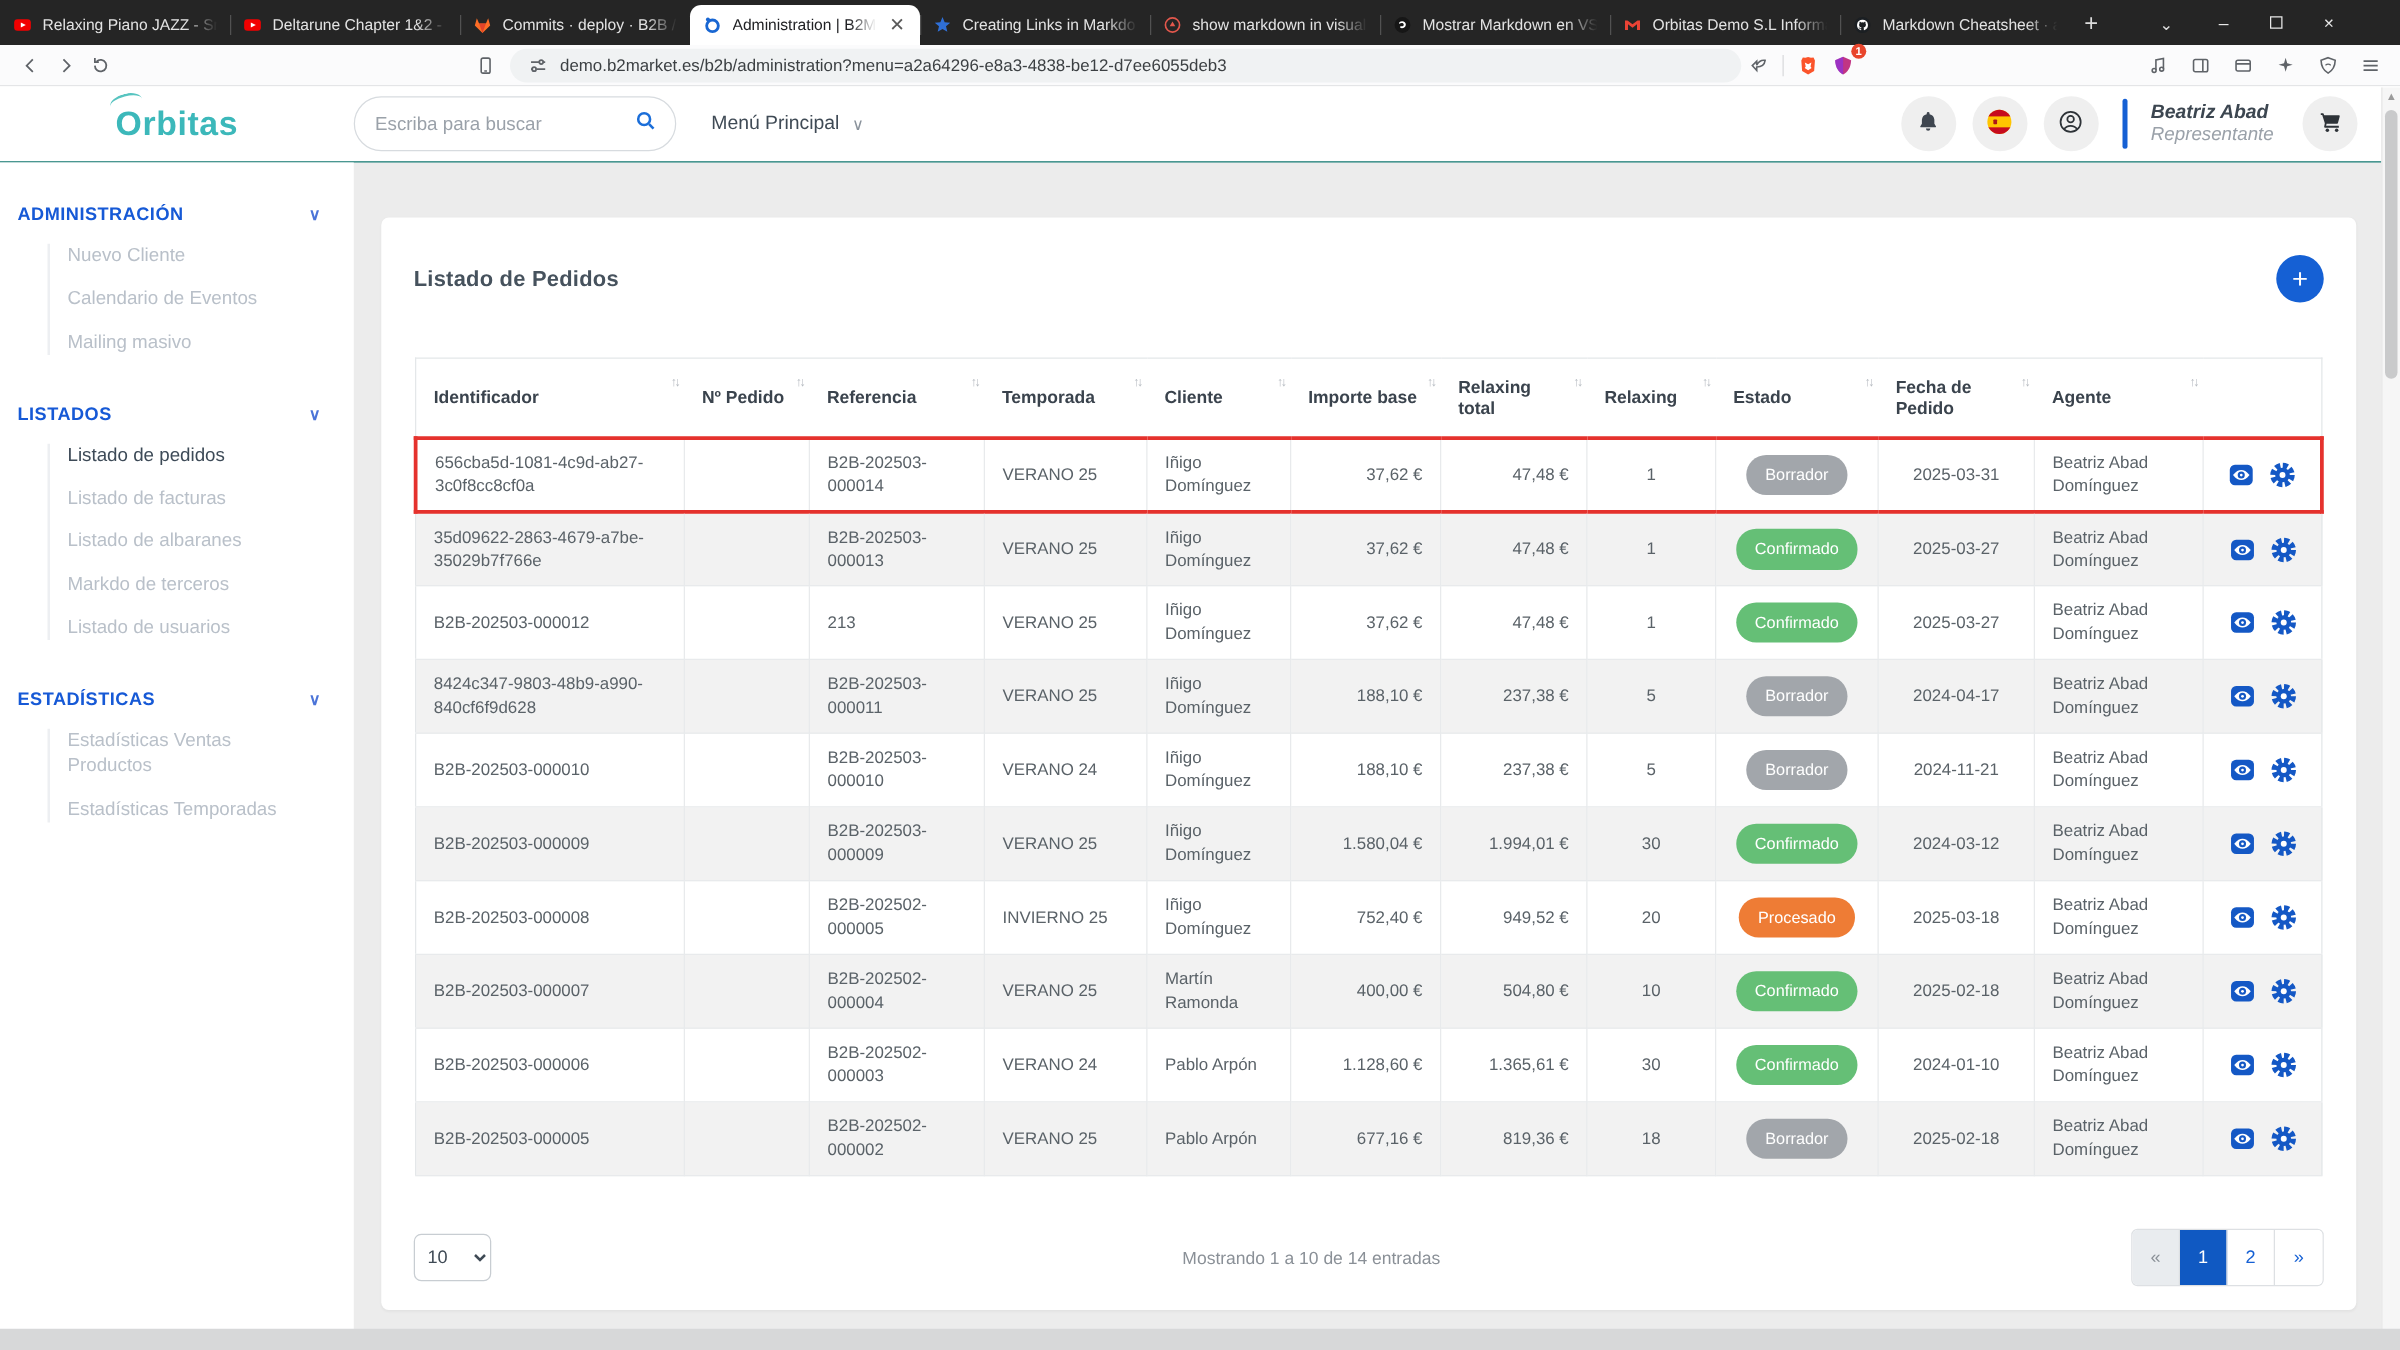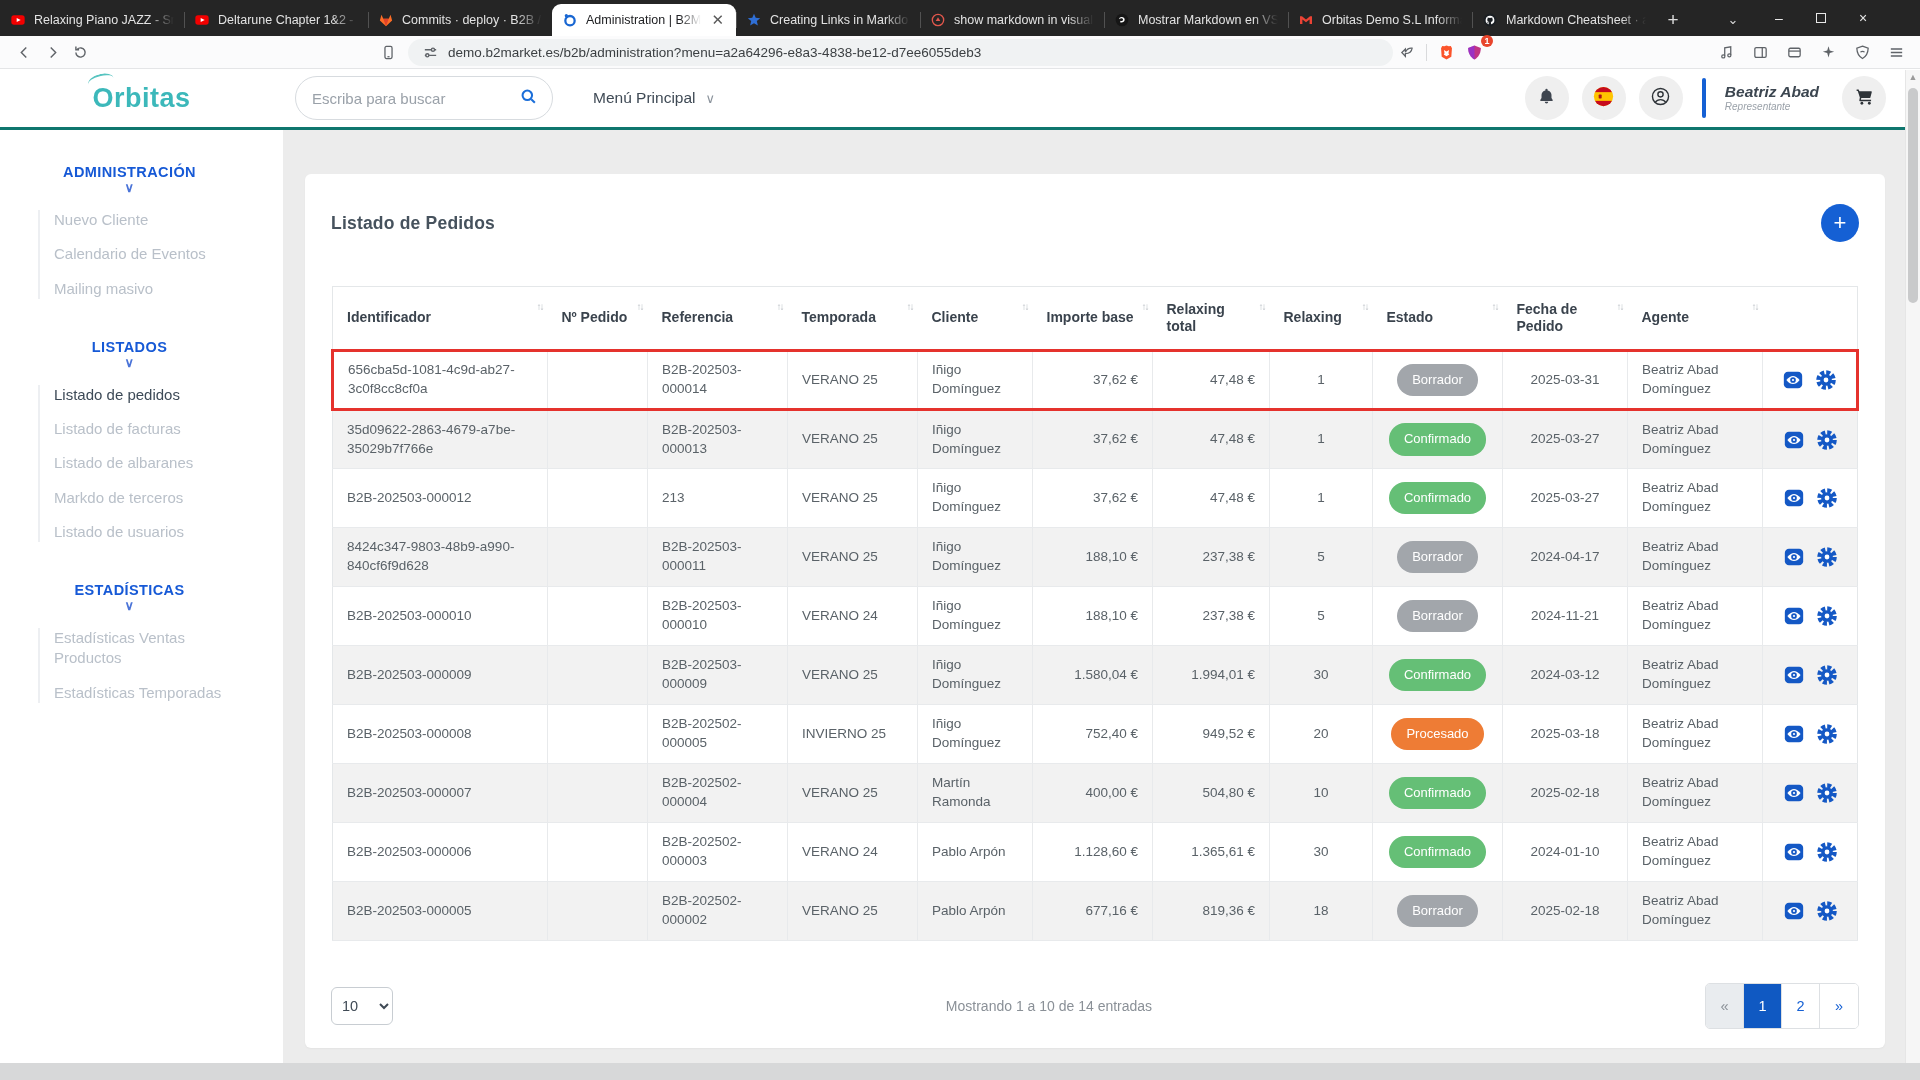--- a/index.html
+++ b/index.html
@@ -30,42 +30,42 @@
   .tool-icon svg { width:17px; height:17px; }
   #bookmark-spacer { width:280px; }
   #url-pill { width:985px; height:27px; background:#f0f2f3; border-radius:14px; display:flex; align-items:center; padding:0 13px; gap:9px; margin-left:6px; }
   #url-text { font-size:13.5px; color:#3c4043; white-space:nowrap; overflow:hidden; }
   .toolbar-divider { width:1px; height:17px; background:#d9dadc; margin:0 5px; }
   .badge-wrap { position:relative; }
   .ext-badge { position:absolute; top:-4px; right:-5px; background:#e8452c; color:#fff; font-size:9px; border-radius:7px; padding:1px 3.5px; font-weight:bold; }
   #toolbar-right { margin-left:auto; display:flex; align-items:center; gap:6px; }
 
   
-  #appheader { position:absolute; top:69px; left:0; width:1920px; height:61px; background:#ffffff; border-bottom:3px solid #0f766e; display:flex; align-items:center;gap:12px; }
+  #appheader { position:absolute; top:69px; left:0; width:1920px; height:61px; background:#ffffff; border-bottom:1px solid #0f766e; display:flex; align-items:center; }
   #logo-box { width:283px; display:flex; justify-content:center; align-items:center; }
   .logo-text { font-size:27px; font-weight:bold; color:#3cb8ba; letter-spacing:.5px; position:relative; }
   .logo-text::before { content:""; position:absolute; left:-4px; top:-9px; width:26px; height:12px; border-top:2.5px solid #57c4c0; border-radius:50%; transform:rotate(-14deg); }
   #search-pill { width:258px; height:44px; border:1.5px solid #d7dbdf; border-radius:23px; display:flex; align-items:center; padding:0 16px; gap:8px; }
   #search-input { border:none; outline:none; flex:1; font-size:15px; color:#5a6268; font-family:"Liberation Sans",sans-serif; background:transparent; }
   #search-input::placeholder { color:#9aa1a9; }
   #menu-principal { display:flex; align-items:center; gap:10px; margin-left:28px; font-size:15.5px; color:#3f4a55; }
   .chev { color:#8b939c; font-size:13px; }
   #header-right { margin-left:auto; display:flex; align-items:center; gap:13px; padding-right:34px; }
   .circle-btn { width:44px; height:44px; border-radius:50%; background:#efefef; display:flex; align-items:center; justify-content:center; border:none; }
   .circle-btn svg { width:21px; height:21px; }
   #user-divider { width:4px; height:40px; background:#1560d4; border-radius:2px; margin:0 6px; }
   #user-block { line-height:1.25; margin-right:10px;font-style:italic; }
   #user-name { font-size:15.5px; font-weight:bold; color:#3c4650; }
-  #user-role { font-size:10px; color:#9aa1a9; }
+  #user-role { font-size:15px; color:#9aa1a9; }
 
   
   #body { position:absolute; top:130px; left:0; width:1920px; bottom:0; display:flex; }
   #sidebar { width:283px; background:#ffffff; padding-top:34px; flex:0 0 283px; }
   .sb-section { margin-bottom:40px; }
-  .sb-title { display:flex; justify-content:space-between; align-items:center; padding:0 38px 0 14px; color:#1659d6; font-size:14.5px; font-weight:bold; letter-spacing:.4px;flex-direction:column; }
+  .sb-title { display:flex; justify-content:space-between; padding:0 26px 0 14px; color:#1659d6; font-size:14.5px; font-weight:bold; letter-spacing:.4px; }
   .sb-title .chev { color:#4b74d8; }
   .sb-items { margin:15px 0 0 38px; border-left:2px solid #edeff2; padding-left:14px; }
   .sb-item { font-size:15px; color:#b9c0c9; margin:14px 0; line-height:1.35; max-width:180px; cursor:pointer; }
   .sb-item.active { color:#3d4a57; }
 
   #main { flex:1; padding:44px 43px 0 22px; }
   #card { background:#fff; border-radius:6px; height:874px; padding:26px 26px 0; box-shadow:0 1px 2px rgba(0,0,0,.04); }
   #card-head { display:flex; justify-content:space-between; align-items:center; height:46px; margin-bottom:40px; }
   #card-title { font-size:17.5px; font-weight:bold; color:#46525d; letter-spacing:.2px; }
   #add-btn { width:38px; height:38px; border-radius:50%; background:#1560d4; color:#fff; font-size:22px; border:none; line-height:36px; }

